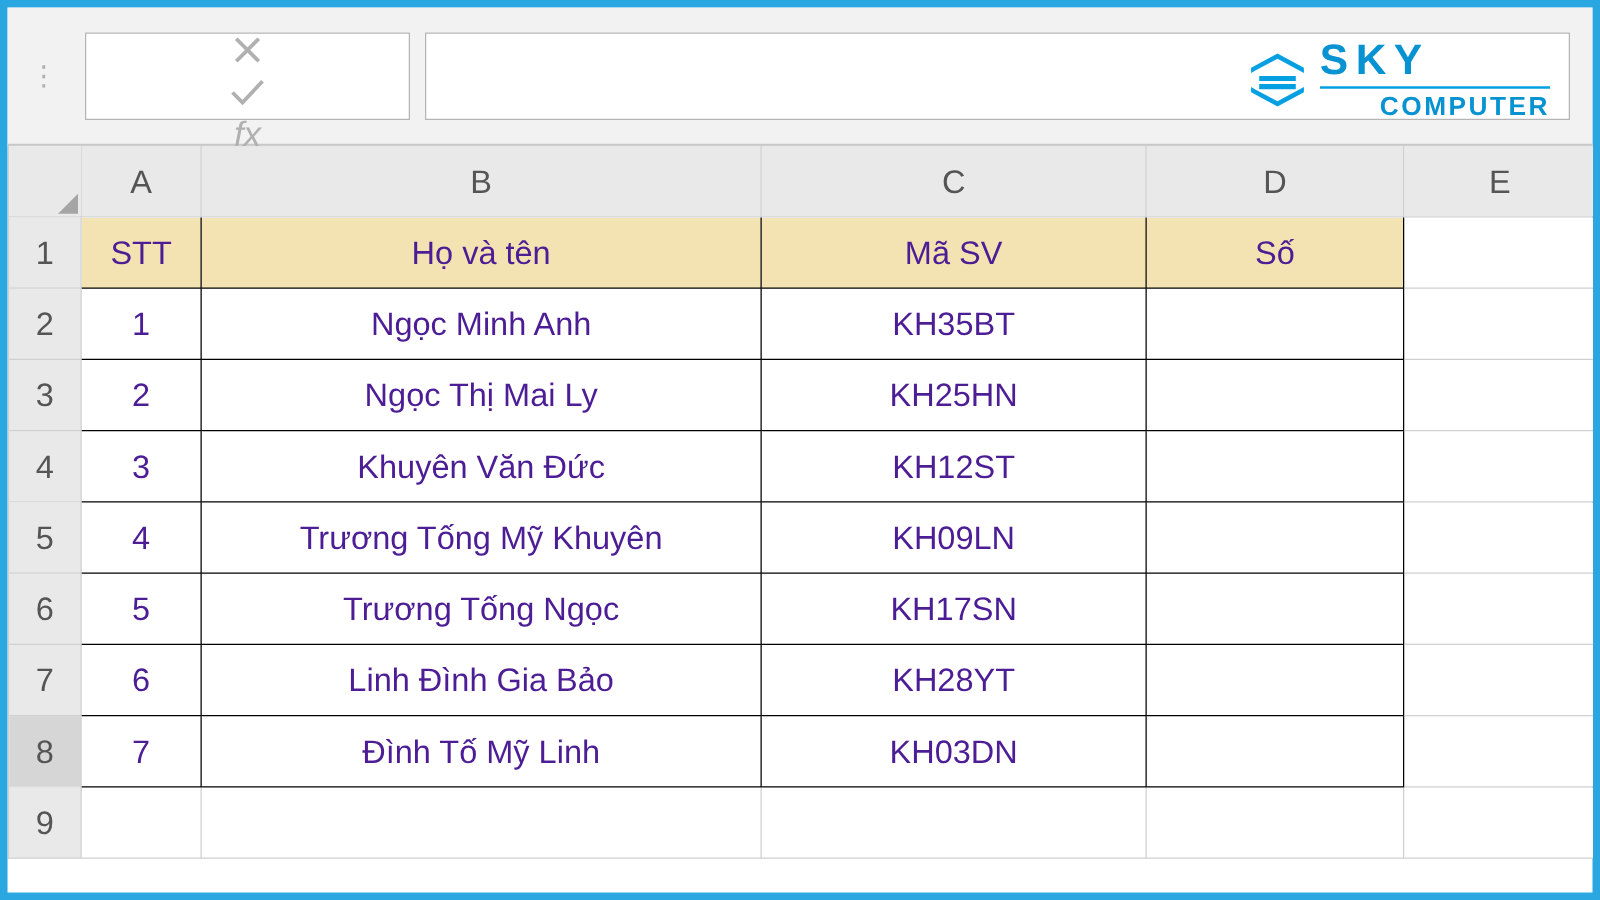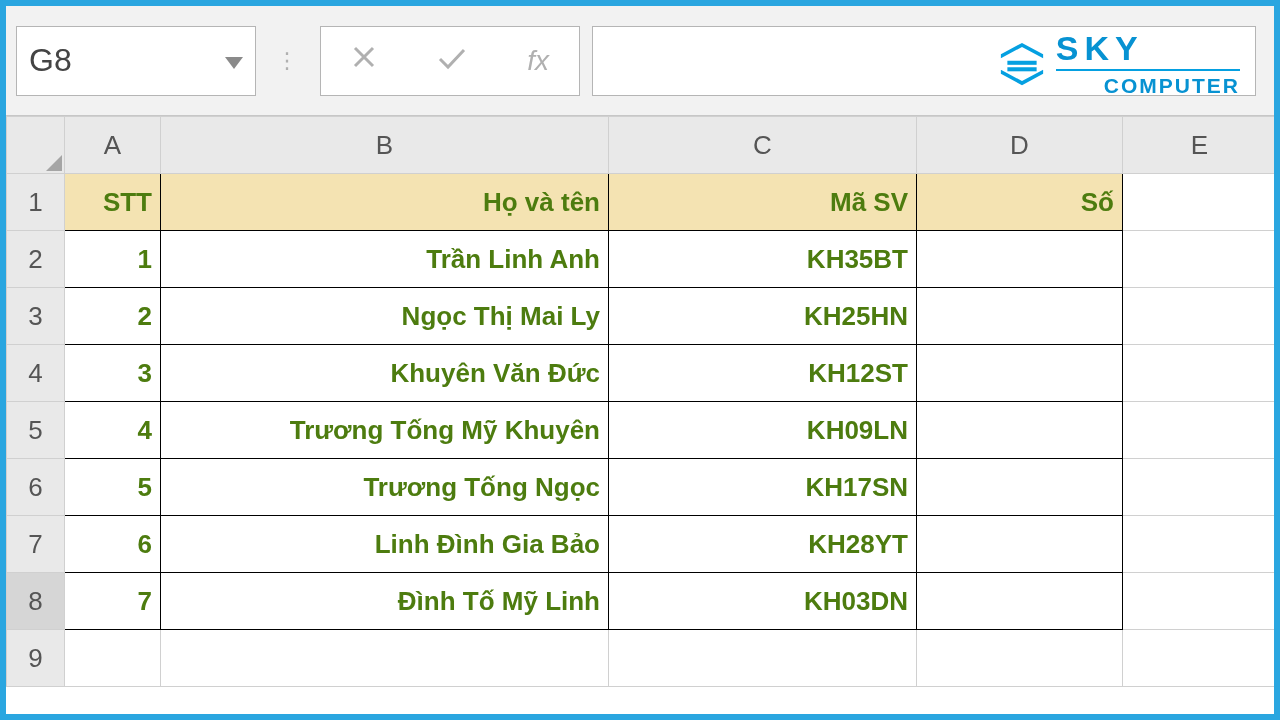--- a/index.html
+++ b/index.html
@@ -39,21 +39,21 @@
     display:flex; align-items:center; justify-content:center;
     color:#b0b0b0;
     font-size:22px;
     padding:0 8px;
     letter-spacing:2px;
   }
   .cec-box {
     width:260px; height:70px;
     background:#ffffff;
     border:1px solid #b5b5b5;
-    display:flex; align-items:center; justify-content:space-around;
+    display:flex; align-items:center; justify-content:space-around;flex-direction:column;
   }
   .cec-box span {
     font-size:28px;
     color:#b0b0b0;
   }
   .fx-label { font-style:italic; color:#8a8a8a; font-size:24px; }
   .formula-bar {
     flex:1; height:70px;
     background:#ffffff;
     border:1px solid #b5b5b5;
@@ -87,23 +87,23 @@
     border-collapse:collapse;
     table-layout:fixed;
     width:1268px; 
   }
   .grid th, .grid td {
     border:1px solid #d0d0d0;
     font-size:26px;
     height:57px;
     padding:0 8px;
     background:#ffffff;
-    color:#4d7c0f;
-    text-align:right;
-    font-weight:bold;
+    color:#4c1d95;
+    text-align:center;
+    font-weight:normal;
     overflow:hidden; white-space:nowrap;
   }
   .grid th.colhead, .grid th.rowhead {
     background:#e9e9e9;
     color:#555;
     text-align:center;
     font-weight:normal;
   }
   .grid th.corner {
     background:#e9e9e9;
@@ -124,28 +124,20 @@
   .col-D  { width:206px; }
   .col-E  { width:154px; }
   .hdrcell { background:#f4e3b2 !important; }
   .bordered { border:1px solid #000 !important; }
   .num { text-align:right; }
 </style>
 </head>
 <body>
 
 <div class="ribbon">
-  <div class="name-box">
-    <span>G8</span>
-    <span class="dd-icon">
-      <svg width="18" height="14" viewBox="0 0 18 14">
-          <polygon points="0,0 18,0 9,12" fill="#8a8a8a"></polygon>
-        </svg>
-    </span>
-  </div>
   <div class="drag-handle">⋮</div>
   <div class="cec-box">
     <span>
       <svg width="26" height="26" viewBox="0 0 26 26">
           <path d="M4 4 L22 22 M22 4 L4 22" stroke="#b0b0b0" stroke-width="3" fill="none"></path>
         </svg>
     </span>
     <span>
       <svg width="30" height="24" viewBox="0 0 30 24">
           <path d="M3 13 L11 21 L27 4" stroke="#b0b0b0" stroke-width="3" fill="none"></path>
@@ -193,21 +185,21 @@
       <th class="rowhead">1</th>
       <td class="hdrcell bordered">STT</td>
       <td class="hdrcell bordered">Họ và tên</td>
       <td class="hdrcell bordered">Mã SV</td>
       <td class="hdrcell bordered">Số</td>
       <td></td>
     </tr>
     <tr>
       <th class="rowhead">2</th>
       <td class="bordered num">1</td>
-      <td class="bordered">Trần Linh Anh</td>
+      <td class="bordered">Ngọc Minh Anh</td>
       <td class="bordered">KH35BT</td>
       <td class="bordered"></td>
       <td></td>
     </tr>
     <tr>
       <th class="rowhead">3</th>
       <td class="bordered num">2</td>
       <td class="bordered">Ngọc Thị Mai Ly</td>
       <td class="bordered">KH25HN</td>
       <td class="bordered"></td>

